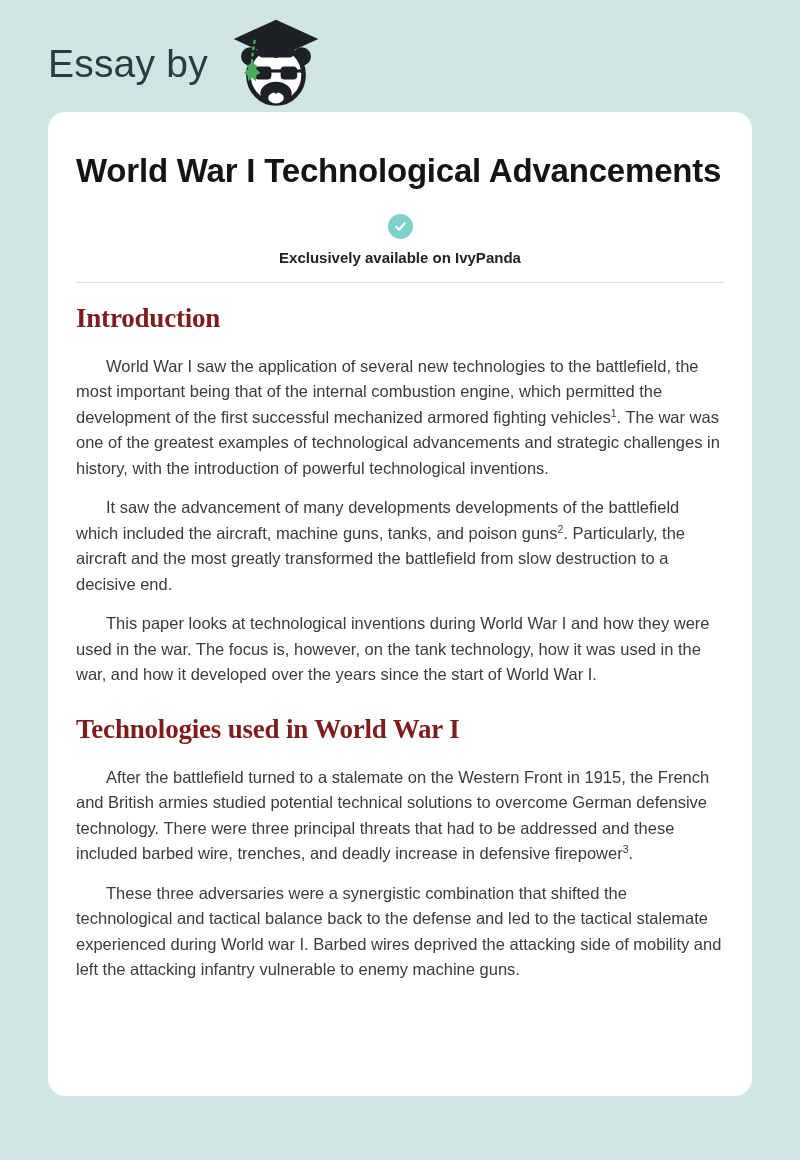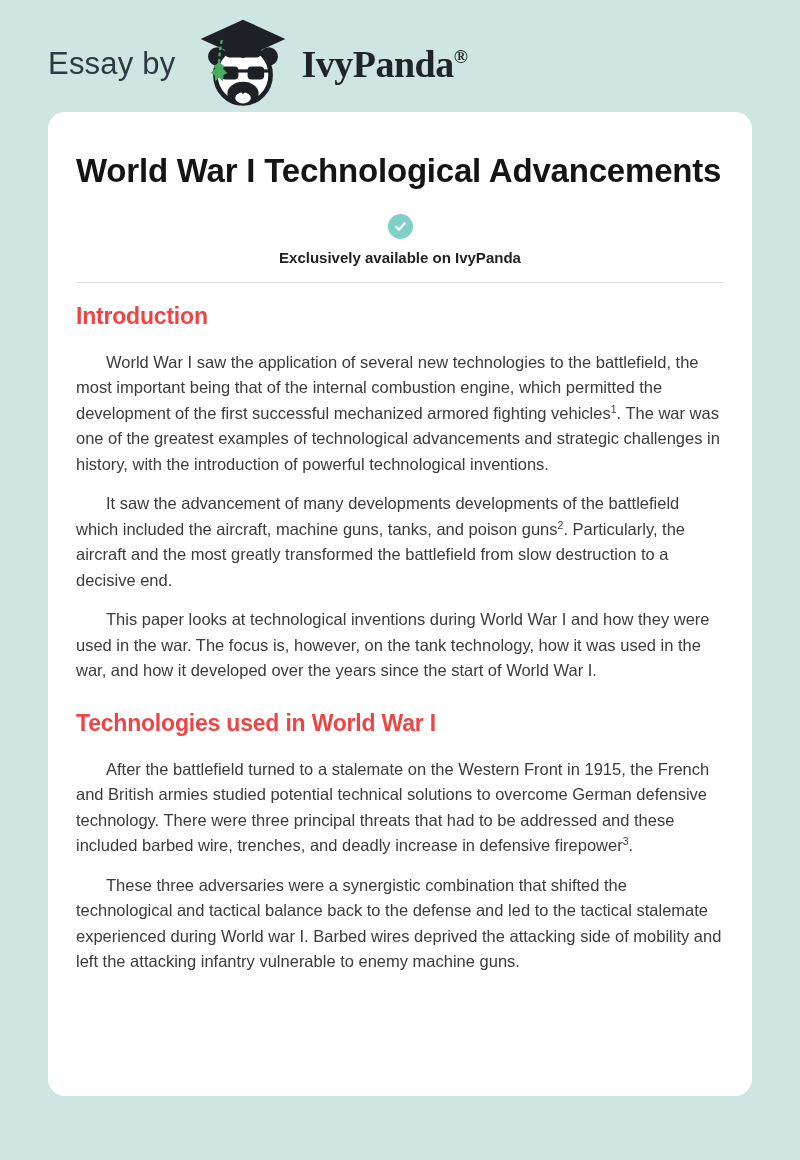--- a/index.html
+++ b/index.html
@@ -13,21 +13,21 @@
   }
 
   
   .header {
     display: flex;
     align-items: center;
     padding: 24px 48px 0 48px;
     height: 104px;
   }
   .essay-by {
-    font-size: 31px;
+    font-size: 39px;
     color: #2c3a43;
     letter-spacing: 0.2px;
   }
   .logo { margin: 0 10px 0 20px; flex: 0 0 auto; }
   .brand {
     font-family: "Liberation Serif", serif;
     font-weight: 700;
     font-size: 38px;
     color: #1e2427;
     letter-spacing: -0.5px;
@@ -76,25 +76,26 @@
     font-weight: 700;
     color: #222222;
   }
   .divider {
     border: none;
     height: 1px;
     background: #dcdcdc;
     margin: 0 0 20px 0;
   }
   .section-heading {
-    font-size: 23px;
+    font-size: 27px;
     font-weight: 700;
-    color: #ef4444;
+    color: #7f1d1d;
     margin: 0 0 20px 0;
     letter-spacing: -0.2px;
+    font-family: Liberation Serif, serif;
   }
   .section + .section .section-heading { margin-top: 26px; }
   .para {
     font-size: 16.5px;
     line-height: 25.5px;
     color: #3b3b3b;
     margin: 0 0 14px 0;
     text-indent: 30px;
   }
   .fn-sup {
@@ -129,21 +130,20 @@
 
       <rect x="32" y="30" width="40" height="15" rx="5" fill="#1d2025"></rect>
       <polygon points="52,4 98,25 52,46 6,25" fill="#1d2025"></polygon>
 
       <path d="M29,26 C27,36 26,44 26,52" fill="none" stroke="#4cab5f" stroke-width="2.5" stroke-dasharray="4 3"></path>
 
       <path d="M26,50 L32,55 L30,57 L35,62 L31,64 L30,71 L26,67 L22,71 L21,64 L17,62 L22,57 L20,55 Z" fill="#4cab5f"></path>
     </svg>
   </span>
 
-  <span class="brand"><span>IvyPanda</span><span class="reg">®</span></span>
 </div>
 
 <div class="card">
 
   <h1 class="doc-title">World War I Technological Advancements</h1>
 
   <div class="badge">
     <span class="badge-circle">
       <svg width="13" height="13" viewBox="0 0 14 14" aria-hidden="true">
         <polyline points="2.5,7.5 5.5,10.5 11.5,3.5" fill="none" stroke="#ffffff" stroke-width="2.4" stroke-linecap="round" stroke-linejoin="round"></polyline>

